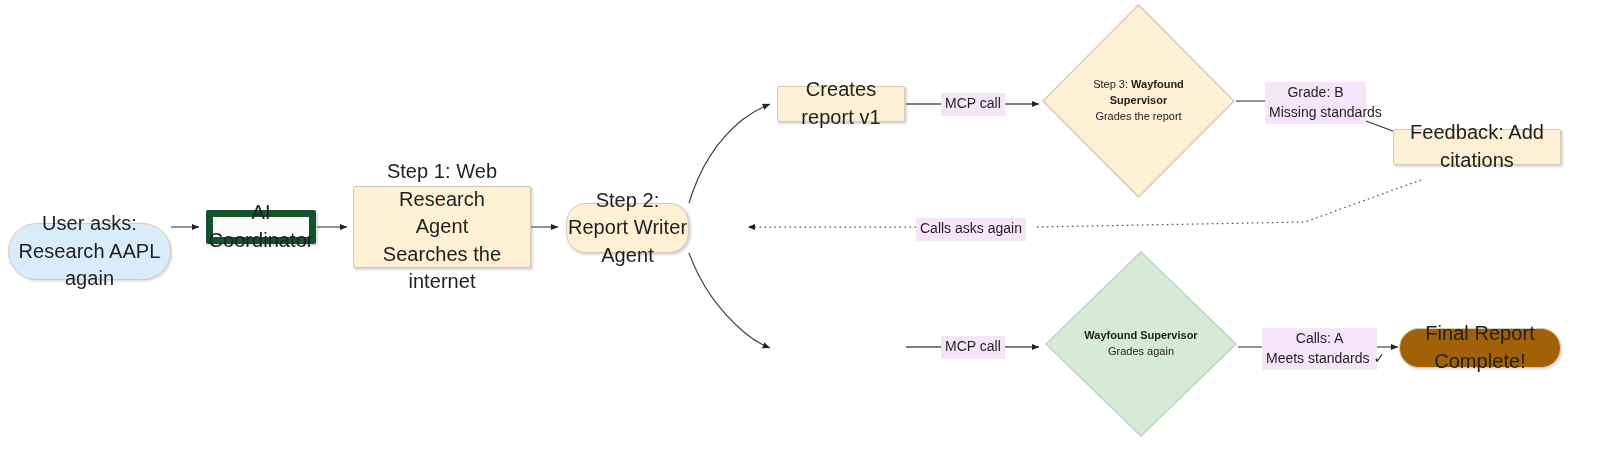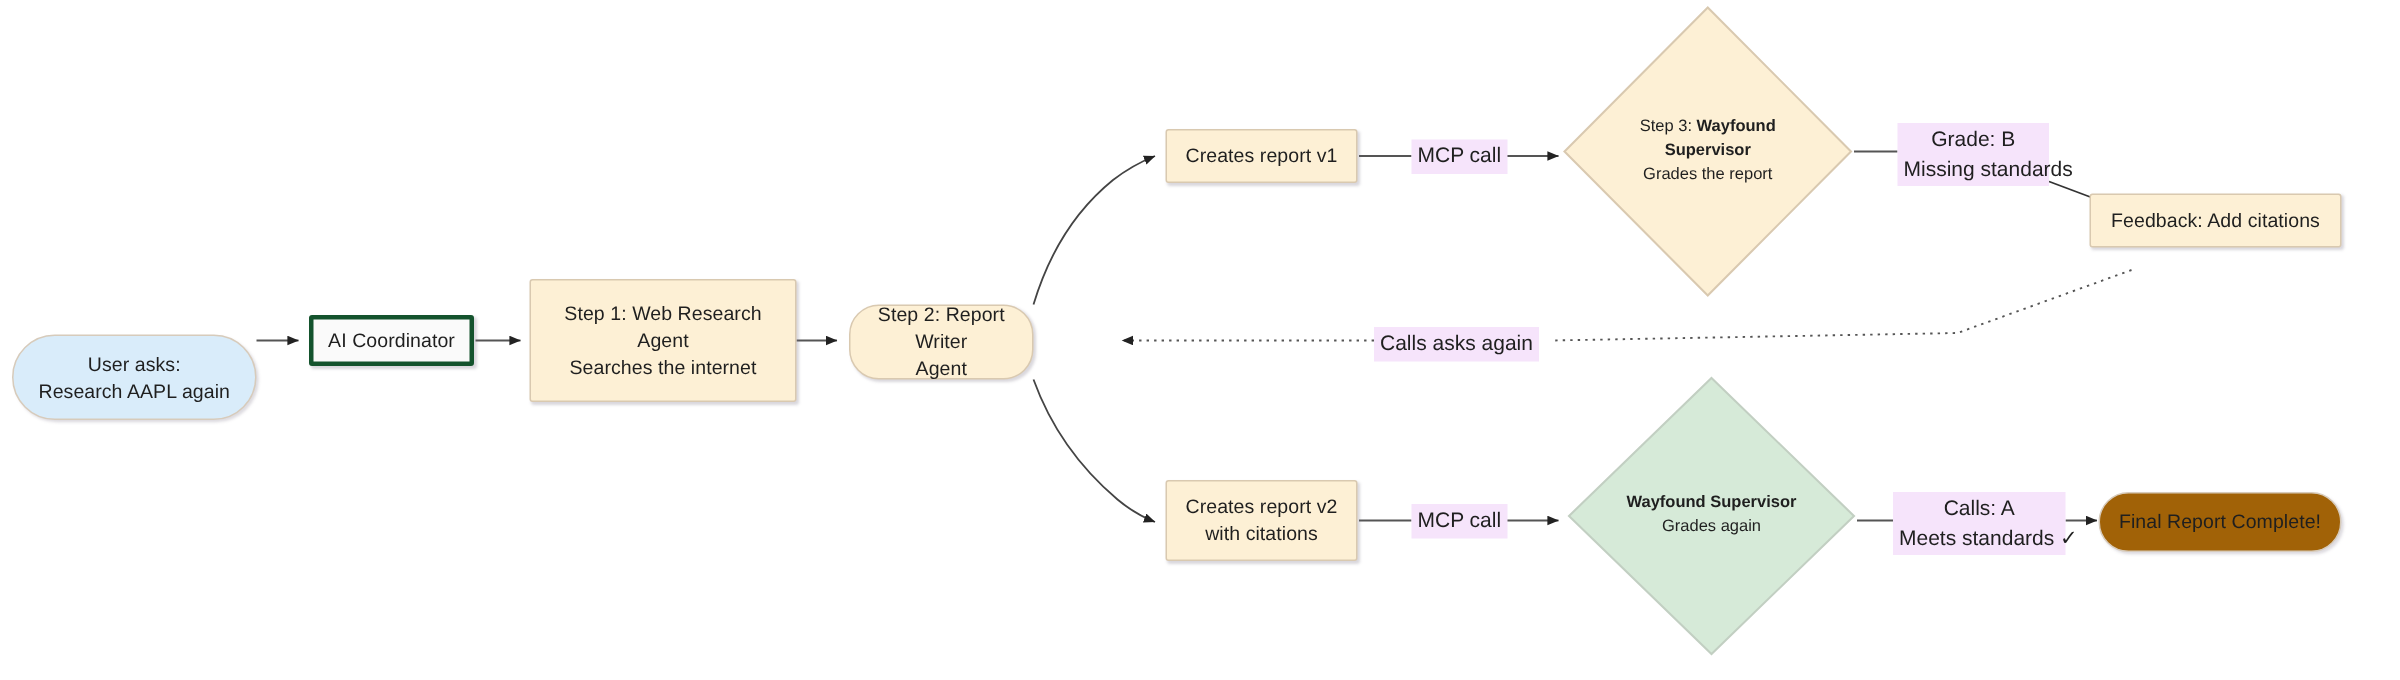--- a/index.html
+++ b/index.html
@@ -29,34 +29,34 @@
     pointer-events: none;
   }
   .node {
     position: absolute;
     box-sizing: border-box;
     display: flex;
     flex-direction: column;
     align-items: center;
     justify-content: center;
     text-align: center;
-    font-size: 13px;
+    font-size: 20px;
     color: #1f1f1f;
     line-height: 1.38;
     letter-spacing: 0.05px;
   }
   .box {
     border: 1px solid #d9c9b0;
     border-radius: 2px;
     background: #fdf0d5;
     box-shadow: 1.5px 1.5px 2px rgba(120,110,130,0.28);
   }
   .box.plain {
     background: #fafafa;
-    border: 3px solid #14532d;
+    border: 7px solid #14532d;
   }
   .pill {
     border-radius: 999px;
     border: 1px solid #d7cbbb;
     box-shadow: 1.5px 1.5px 2px rgba(120,110,130,0.25);
   }
   .pill.blue {
     background: #d9ecfa;
     margin-top: 24px;
   }
@@ -189,24 +189,20 @@
   </div>
 
   <div class="node box" style="left:1393px; top:129px; width:168px; height:36px;">
     <span>Feedback: Add citations</span>
   </div>
 
   <div class="edge-label" style="left:916px; top:218px;">
     <span>Calls asks again</span>
   </div>
 
-  <div class="node box" style="left:777px; top:320px; width:128px; height:54px;">
-    <span>Creates report v2</span>
-    <span>with citations</span>
-  </div>
 
   <div class="edge-label" style="left:941px; top:336px;">
     <span>MCP call</span>
   </div>
 
   <div class="diamond-wrap" style="left:1044px; top:250px; width:194px; height:188px;">
     <svg class="diamond-shape" viewBox="0 0 194 188" preserveAspectRatio="none">
       <polygon points="97,2 192,94 97,186 2,94" fill="#d6ead8" stroke="#c2cfc2" stroke-width="1.4"></polygon>
     </svg>
     <div class="diamond-label">

